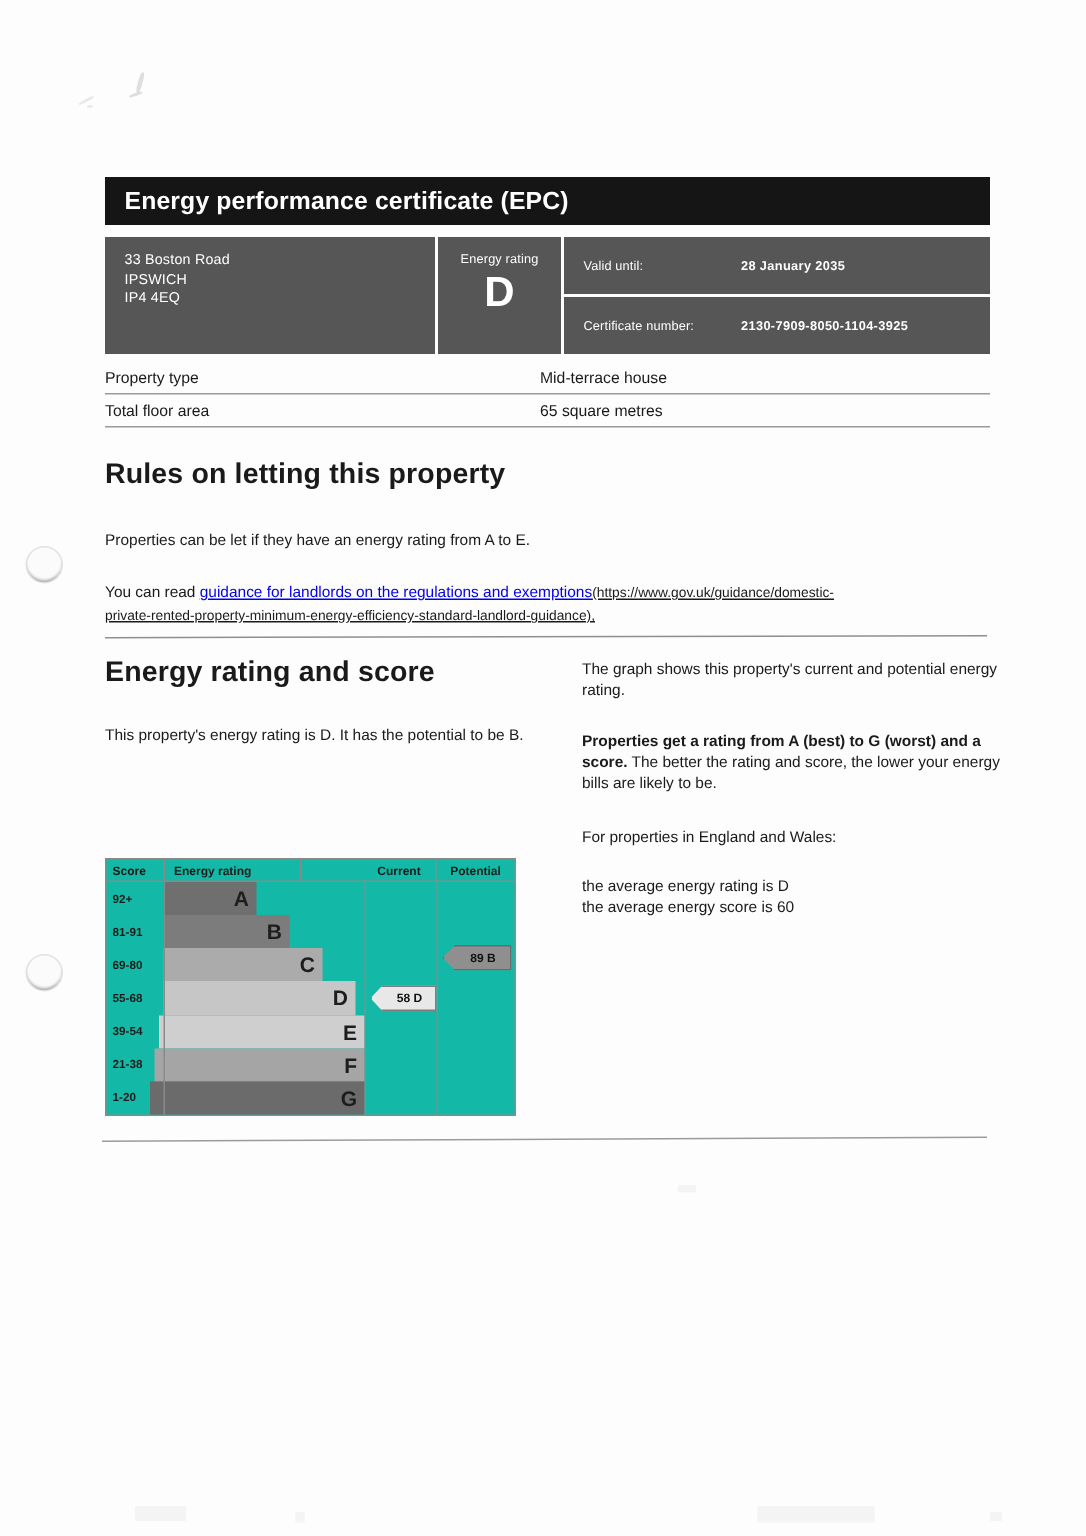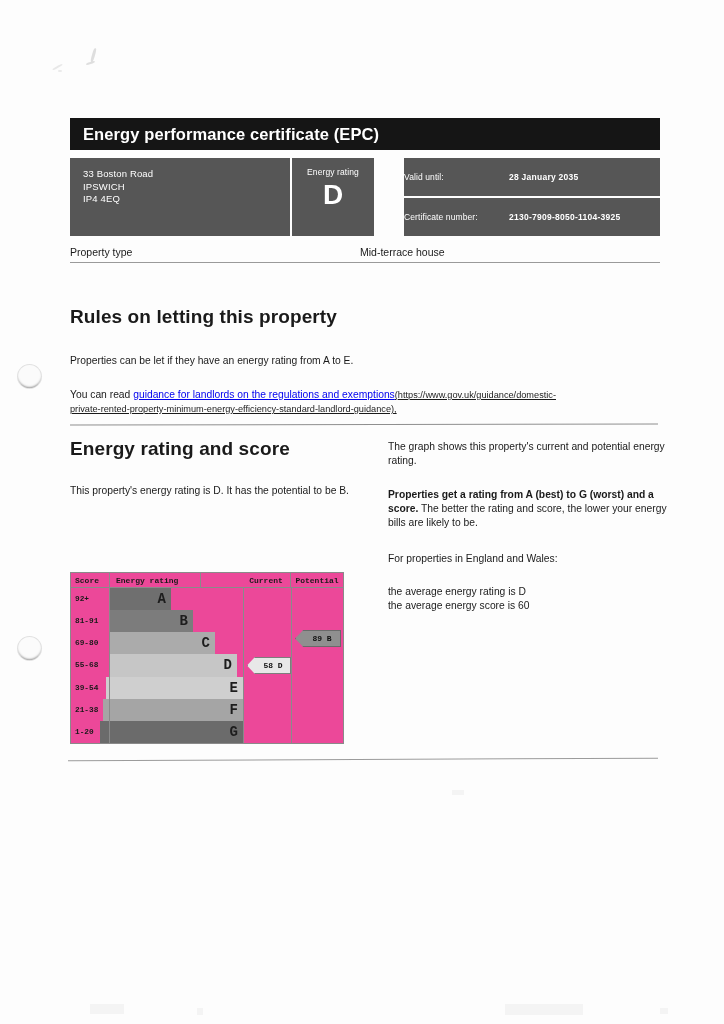--- a/index.html
+++ b/index.html
@@ -114,23 +114,23 @@
     flex: 1;
     display: flex;
     flex-direction: column;
     gap: 2px;
   }
   .sum-meta-row {
     flex: 1;
     background: #565656;
     display: flex;
     align-items: center;
+    padding-left: 13px;
     box-sizing: border-box;
     font-size: 8.5px;
-    margin-left: 28px;
   }
   .sum-meta-key {
     width: 105px;
     letter-spacing: .1px;
   }
   .sum-meta-val {
     font-weight: bold;
     letter-spacing: .25px;
   }
 
@@ -211,23 +211,22 @@
 
   
   .graph {
     position: absolute;
     left: 70px;
     top: 572px;
     width: 274px;
     height: 172px;
     border: 1px solid #8a8a8a;
     box-sizing: border-box;
-    background: #ec4899;
+    background: #14b8a6;
     font-size: 8px;
-    font-family: Liberation Mono, monospace;
   }
   .graph-head {
     display: flex;
     height: 15px;
     border-bottom: 1px solid #8a8a8a;
     box-sizing: border-box;
     font-weight: bold;
     align-items: center;
   }
   .gh-score  { width: 38px; padding-left: 4px; box-sizing: border-box; }
@@ -379,20 +378,24 @@
       <span class="sum-meta-val">2130-7909-8050-1104-3925</span>
     </div>
   </div>
 </div>
 
 <div class="facts">
   <div class="fact-row">
     <span class="fact-key">Property type</span>
     <span class="fact-val">Mid-terrace house</span>
   </div>
+  <div class="fact-row">
+    <span class="fact-key">Total floor area</span>
+    <span class="fact-val">65 square metres</span>
+  </div>
 </div>
 
 <div class="rules">
   <div class="sec-title">Rules on letting this property</div>
 
   <div class="body-text rules-p1">Properties can be let if they have an energy rating from A to E.</div>
 
   <div class="body-text rules-p2">
     <span>You can read </span><a class="ulink" href="#">guidance for landlords on the regulations and exemptions</a><span class="url-inline ulink">(https://www.gov.uk/guidance/domestic-</span>
     <div class="url-inline ulink">private-rented-property-minimum-energy-efficiency-standard-landlord-guidance),</div>

